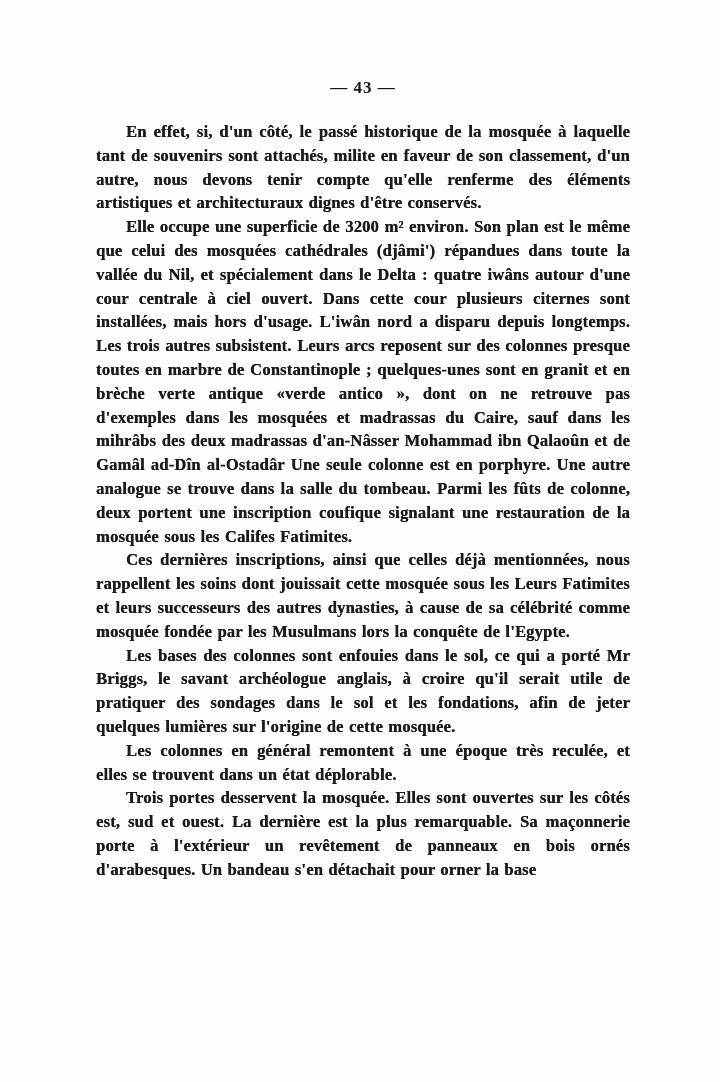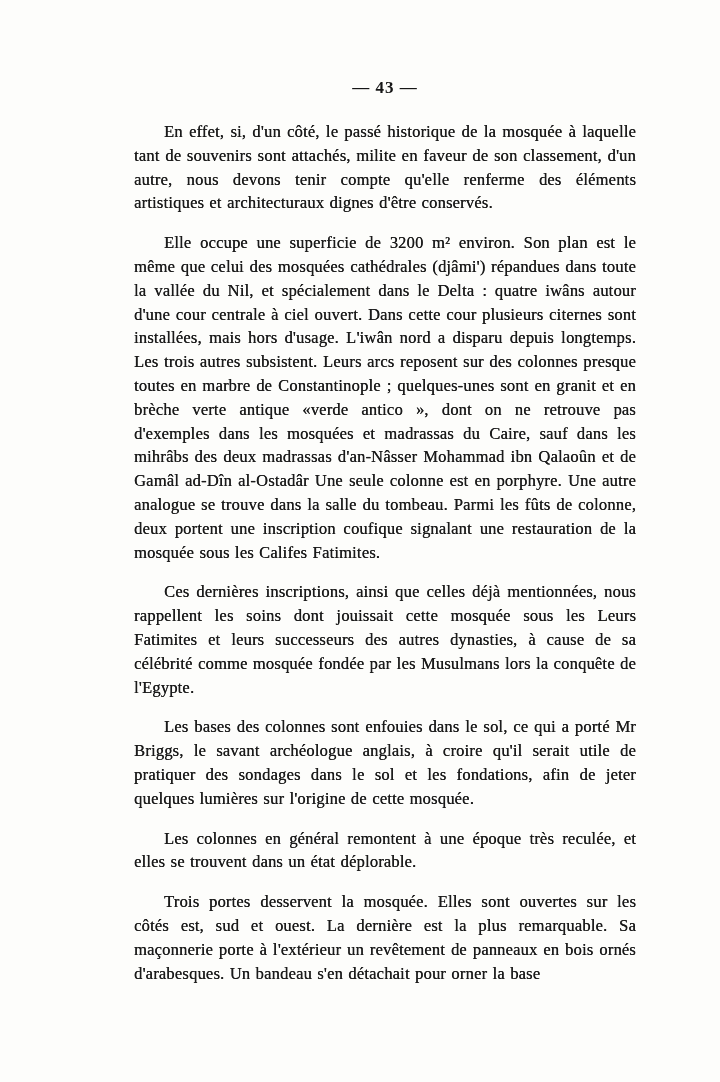--- a/index.html
+++ b/index.html
@@ -10,40 +10,40 @@
     width: 720px;
     height: 1082px;
     background: #fdfdfb;
     overflow: hidden;
     position: relative;
     font-family: "Liberation Serif", "DejaVu Serif", serif;
     color: #1b1b1b;
   }
   .scan-page {
     position: absolute;
-    left: 118px;
+    left: 96px;
     top: 78px;
     width: 534px;
   }
   .page-number {
     text-align: center;
     font-size: 17px;
     font-weight: bold;
     letter-spacing: 1px;
     margin-bottom: 22px;
     color: #161616;
   }
   .body-text p {
-    margin: 16px;
+    margin: 0;
     padding: 0;
     text-indent: 30px;
     text-align: justify;
     font-size: 16.5px;
     line-height: 23.8px;
-    font-weight: 400;
+    font-weight: 700;
     letter-spacing: 0.2px;
     word-spacing: 1px;
     
     text-shadow: 0.25px 0 0 currentColor;
   }
 </style>
 </head>
 <body>
 
 <div class="scan-page">

